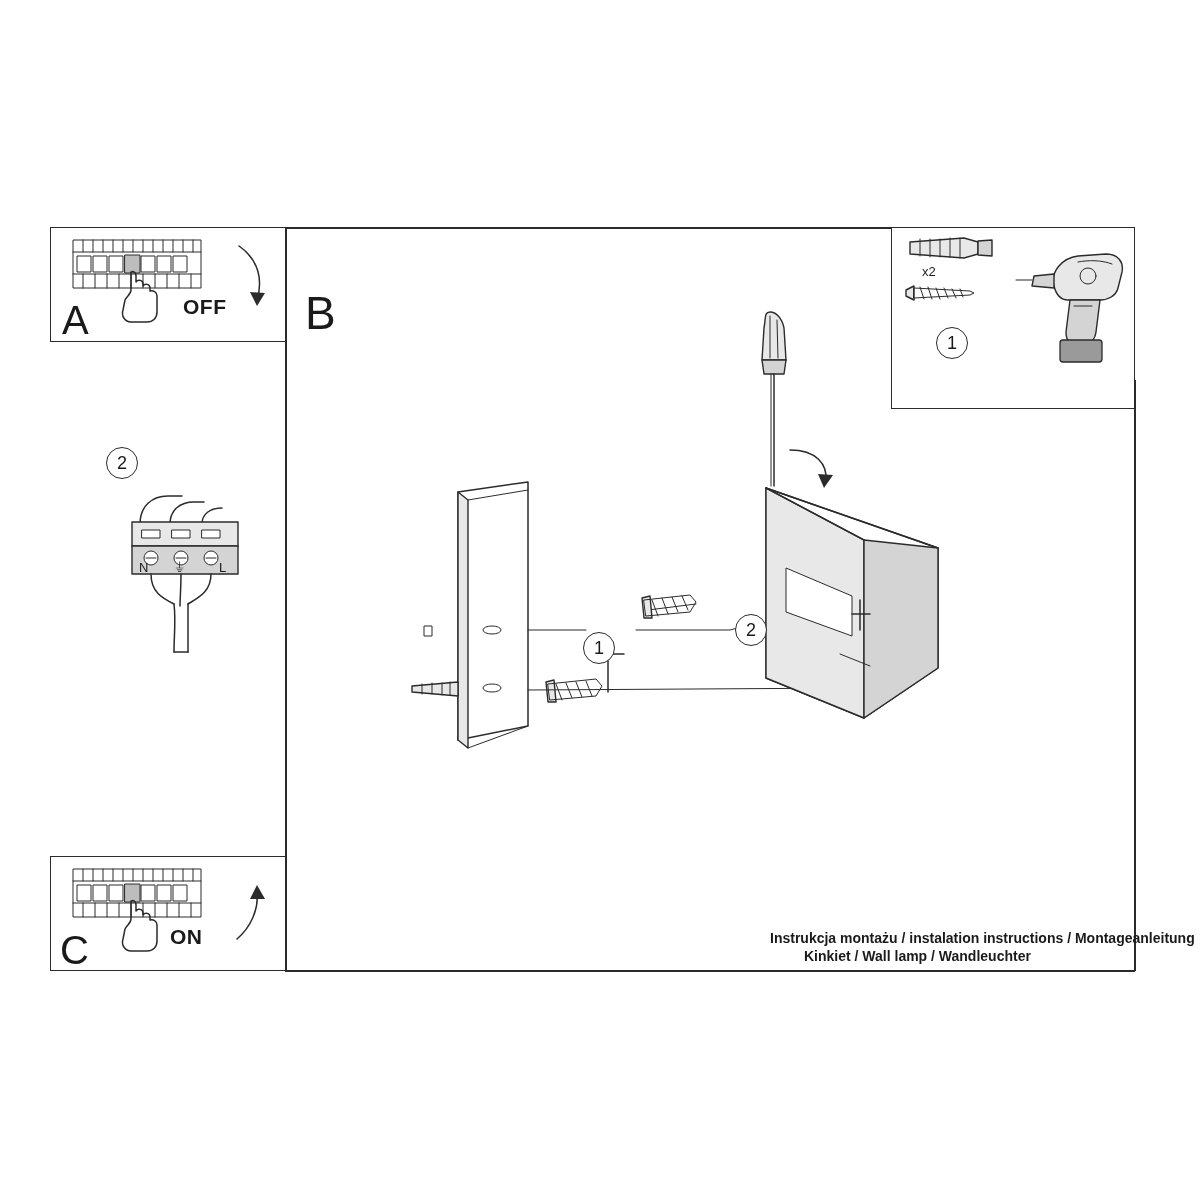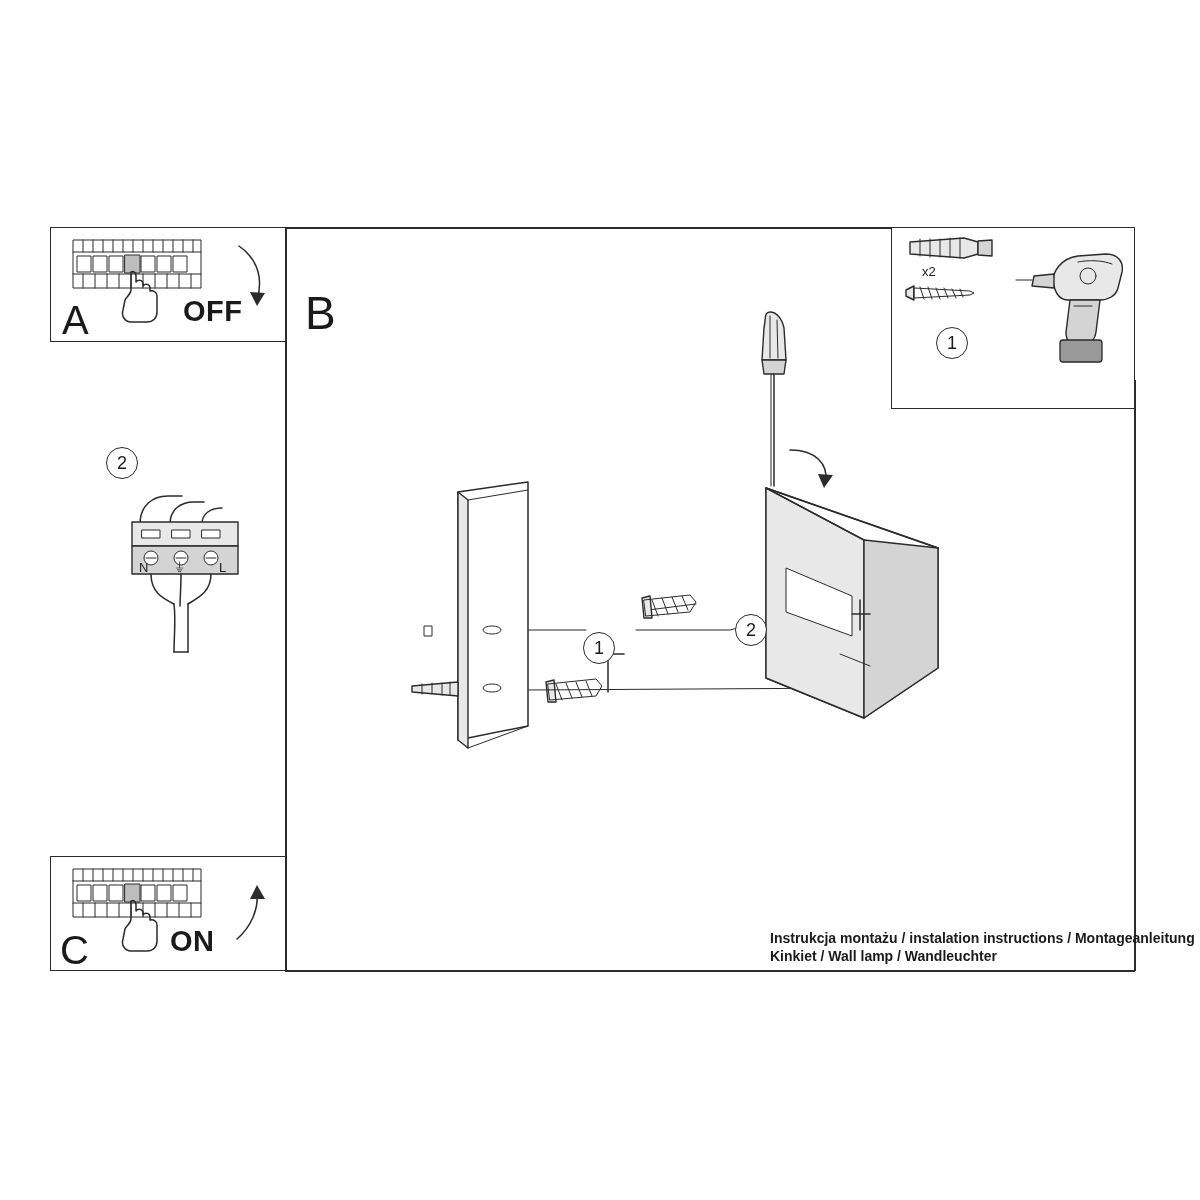--- a/index.html
+++ b/index.html
@@ -41,21 +41,21 @@
     font-size: 40px;
     font-weight: 400;
     color: #1a1a1a;
     font-family: "Liberation Sans", sans-serif;
     line-height: 1;
   }
 
   
   .switch-word {
     position: absolute;
-    font-size: 29px;
+    font-size: 21px;
     font-weight: bold;
     letter-spacing: 0.5px;
     color: #1a1a1a;
   }
 
   
   .step-circle {
     position: absolute;
     width: 32px;
     height: 32px;
@@ -421,15 +421,15 @@
         <path class="stroke" d="M452 314 L470 314"></path>
         <path class="stroke-thin" d="M440 354 L470 366"></path>
       </g>
 
     </svg>
   </div>
   <div class="step-circle" style="left:583px; top:632px;">1</div>
   <div class="step-circle" style="left:735px; top:614px;">2</div>
 
   <div class="caption" style="left:770px; top:928px;">Instrukcja montażu / instalation instructions / Montageanleitung</div>
-  <div class="caption" style="left:770px; top:946px;">Kinkiet / Wall lamp / Wandleuchter</div>
+  <div class="caption" style="left:804px; top:946px;">Kinkiet / Wall lamp / Wandleuchter</div>
 
 </div>
 
 </body></html>

